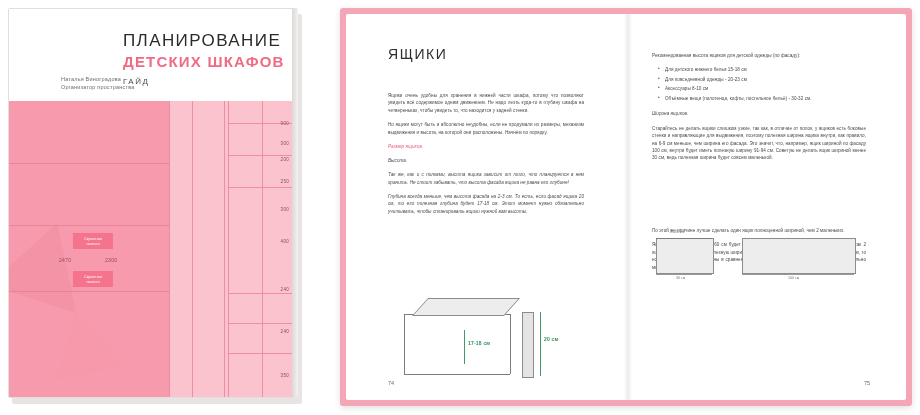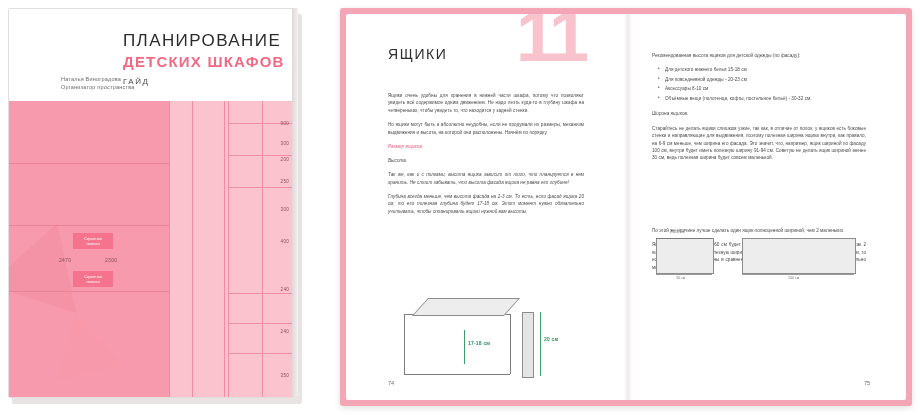--- a/index.html
+++ b/index.html
@@ -355,21 +355,20 @@
     </div>
   </div>
   <div id="cover-spine"></div>
 </div>
 
 <div id="spread-book">
   <div id="spread-outer"></div>
   <div id="spread-inner">
 
     <div class="page" id="page-left">
-      <div id="chapter-number">11</div>
       <div id="section-title">ЯЩИКИ</div>
 
       <div class="body-col" id="left-col">
         <p class="para">Ящики очень удобны для хранения в нижней части шкафа, потому что позволяют увидеть всё содержимое одним движением. Не надо лезть куда-то в глубину шкафа на четвереньках, чтобы увидеть то, что находится у задней стенки.</p>
         <p class="para">Но ящики могут быть и абсолютно неудобны, если не продумали их размеры, механизм выдвижения и высота, на которой они расположены. Начнём по порядку.</p>
         <p class="para-accent">Размер ящиков.</p>
         <p class="para para-ital">Высота.</p>
         <p class="para para-ital">Так же, как и с полками, высота ящика зависит от того, что планируется в нем хранить. Не стоит забывать, что высота фасада ящика не равна его глубине!</p>
         <p class="para para-ital">Глубина всегда меньше, чем высота фасада на 2-3 см. То есть, если фасад ящика 20 см, то его полезная глубина будет 17-18 см. Этот момент нужно обязательно учитывать, чтобы спланировать ящики нужной вам высоты.</p>
       </div>

